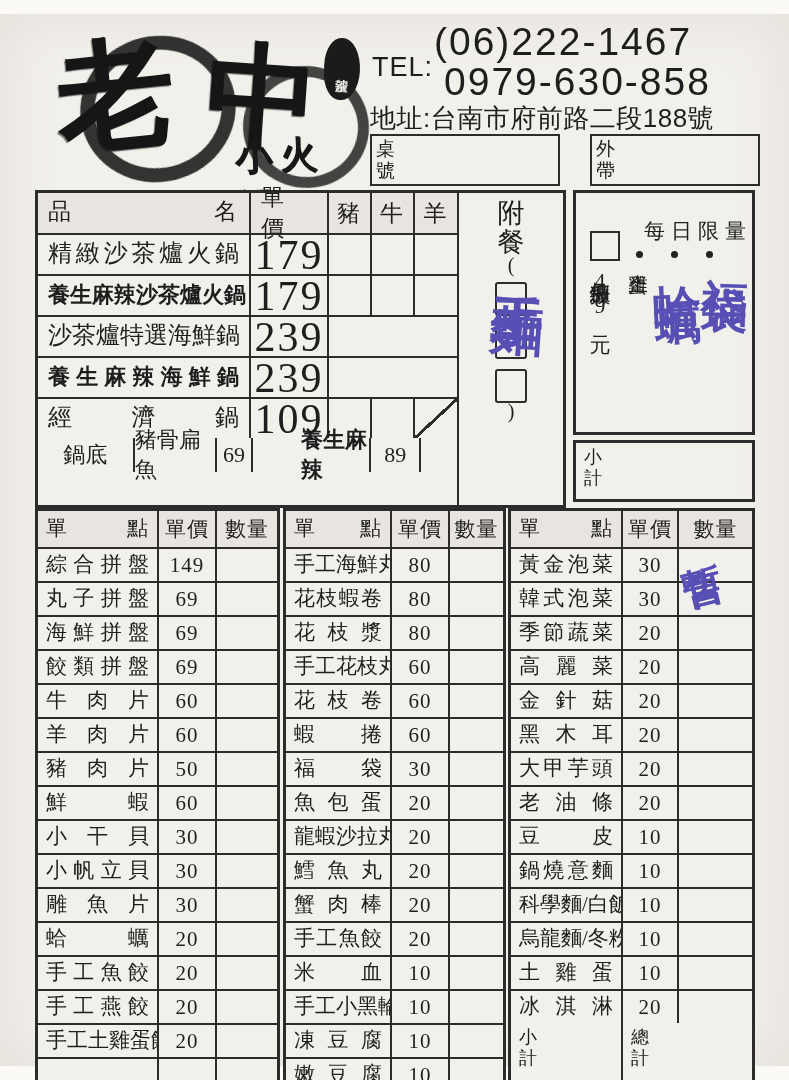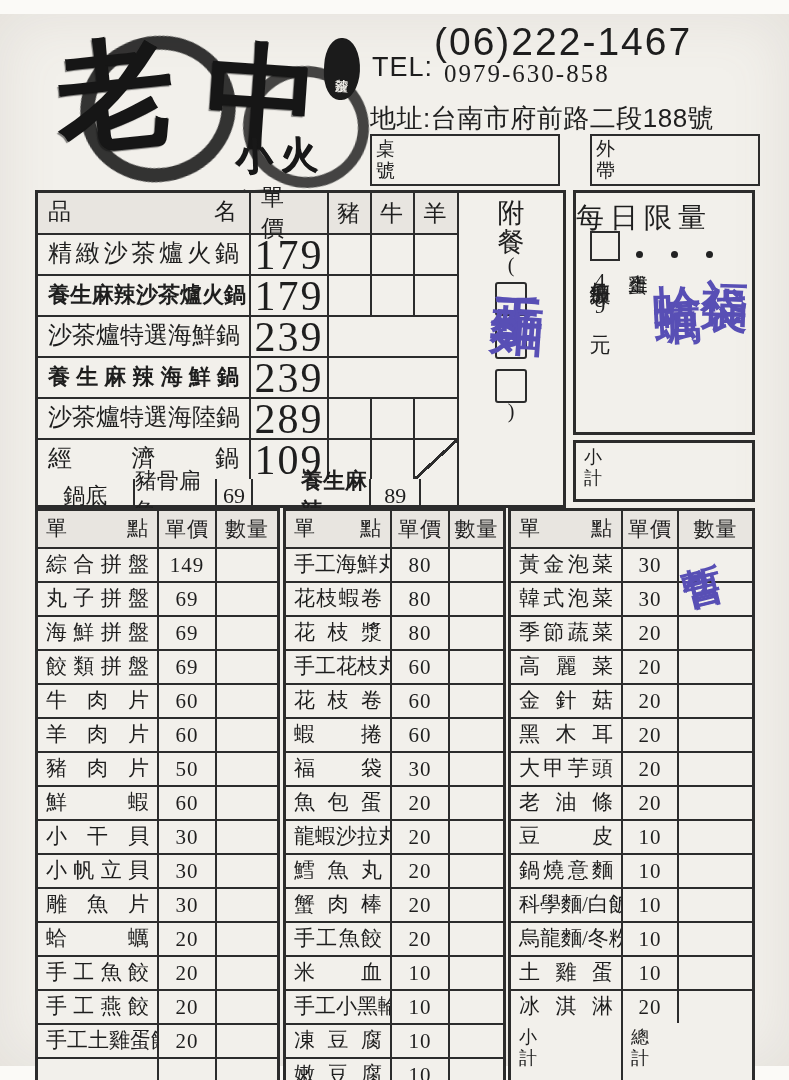--- a/index.html
+++ b/index.html
@@ -19,21 +19,21 @@
   .lc1{left:28px;top:8px;font-size:118px;transform:rotate(-6deg);}
   .lc2{left:178px;top:14px;font-size:112px;transform:rotate(4deg);}
   .seal{position:absolute;left:296px;top:30px;width:36px;height:62px;background:#1b1b1b;border-radius:46% 54% 50% 48%;
         color:#efede8;writing-mode:vertical-rl;text-orientation:upright;font-size:13px;line-height:36px;
         display:flex;align-items:center;justify-content:center;transform:rotate(3deg);}
   .logo-sub{position:absolute;left:208px;top:122px;font-size:37px;font-weight:bold;letter-spacing:8px;
             color:#181818;transform:rotate(-2deg);text-shadow:1px 1px 0 #181818;}
 
   .tel-label{position:absolute;left:372px;top:52px;font-size:27px;letter-spacing:1px;}
   .phone1{position:absolute;left:434px;top:20px;font-size:39px;letter-spacing:2px;}
-  .phone2{position:absolute;left:444px;top:60px;font-size:25px;letter-spacing:2px;font-family:Liberation Serif, serif;}
+  .phone2{position:absolute;left:444px;top:60px;font-size:39px;letter-spacing:2px;}
   .address{position:absolute;left:370px;top:101px;font-size:26px;letter-spacing:.5px;}
 
   .hbox{position:absolute;border:2px solid var(--line,#2c2c2c);display:flex;}
   .hbox .vlabel2{font-size:19px;line-height:1.15;padding:2px 4px;white-space:pre-line;font-family:"Liberation Sans","DejaVu Sans",sans-serif;}
   .hbox .blank{flex:1;}
   .tbox{left:370px;top:134px;width:186px;height:48px;}
   .obox{left:590px;top:134px;width:166px;height:48px;}
 
   
   .hot-wrap{position:absolute;left:35px;top:190px;width:525px;height:312px;border:3px solid var(--line);
@@ -60,21 +60,21 @@
 
   .side-col{flex:1;border-left:2px solid var(--line);display:flex;flex-direction:column;align-items:center;padding-top:6px;box-sizing:border-box;}
   .side-label{font-size:27px;line-height:1.08;text-align:center;white-space:pre-line;}
   .paren{font-size:20px;line-height:.8;}
   .side-opt{writing-mode:vertical-rl;text-orientation:upright;font-size:17px;line-height:1;letter-spacing:1px;margin-top:4px;}
   .side-opt.small{font-size:14px;}
   .chk{width:28px;height:30px;border:2px solid var(--line);border-radius:3px;margin-top:3px;background:var(--paper);}
 
   
   .limit-box{position:absolute;left:573px;top:190px;width:182px;height:245px;border:3px solid var(--line);box-sizing:border-box;}
-  .limit-title{text-align:left;font-size:28px;letter-spacing:6px;margin-top:6px;}
+  .limit-title{text-align:right;font-size:21px;letter-spacing:6px;margin-top:24px;}
   .limit-chk{position:absolute;left:14px;top:38px;width:26px;height:26px;border:2px solid var(--line);}
   .vtext{writing-mode:vertical-rl;text-orientation:upright;}
   .upgrade{position:absolute;left:13px;top:72px;font-size:21px;line-height:1.05;letter-spacing:1px;height:160px;}
   .egg{position:absolute;left:49px;top:66px;font-size:19px;letter-spacing:1px;height:110px;}
   .dot{position:absolute;width:7px;height:7px;background:#222;border-radius:50%;}
   .subtotal-box{position:absolute;left:573px;top:440px;width:182px;height:62px;border:3px solid var(--line);box-sizing:border-box;}
   .corner-label{font-size:18px;line-height:1.15;padding:4px 0 0 8px;white-space:pre-line;}
 
   
   .ala{position:absolute;top:508px;border:3px solid var(--line);box-sizing:border-box;background:var(--paper);}
@@ -170,28 +170,20 @@
 
             <div class="cell c-merged"></div>
           </div>
           <div class="hp-row">
             <div class="cell c-name gothic">養生麻辣海鮮鍋</div>
             <div class="cell c-price">239</div>
 
             <div class="cell c-merged"></div>
           </div>
           <div class="hp-row">
-            <div class="cell c-name">沙茶爐特選海陸鍋</div>
-            <div class="cell c-price">289</div>
-            <div class="cell c-opt"></div>
-            <div class="cell c-opt"></div>
-            <div class="cell c-opt3"></div>
-
-          </div>
-          <div class="hp-row">
             <div class="cell c-name">經濟鍋</div>
             <div class="cell c-price">109</div>
             <div class="cell c-opt"></div>
             <div class="cell c-opt"></div>
             <div class="cell c-opt3 slash"></div>
 
           </div>
         </div>
 
       <div class="base-row">

